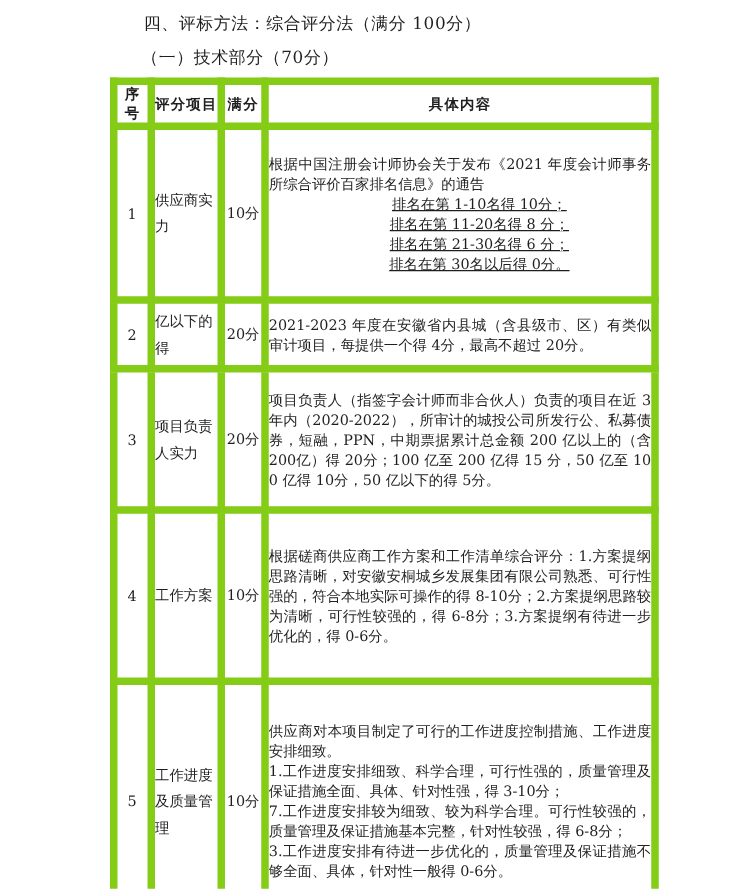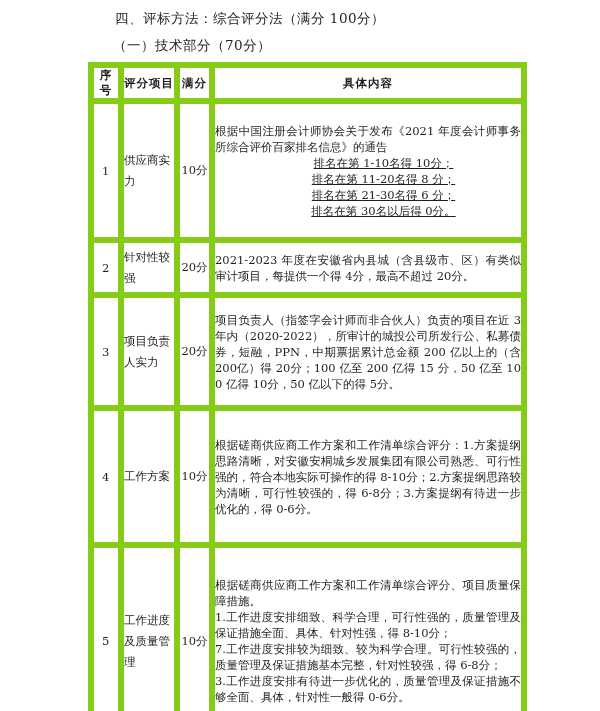--- a/index.html
+++ b/index.html
@@ -120,21 +120,21 @@
           <div class="line">根据中国注册会计师协会关于发布《2021 年度会计师事务所综合评价百家排名信息》的通告</div>
           <div class="line indent">排名在第 1-10名得 10分；</div>
           <div class="line indent">排名在第 11-20名得 8 分；</div>
           <div class="line indent">排名在第 21-30名得 6 分；</div>
           <div class="line indent">排名在第 30名以后得 0分。</div>
         </td>
       </tr>
 
       <tr class="row-h2">
         <td class="cell-center">2</td>
-        <td class="cell-item">针对性较强</td>
+        <td class="cell-item">亿以下的得</td>
         <td class="cell-score">20分</td>
         <td class="cell-content">
           <div class="line">2021-2023 年度在安徽省内县城（含县级市、区）有类似审计项目，每提供一个得 4分，最高不超过 20分。</div>
         </td>
       </tr>
 
       <tr class="row-h3">
         <td class="cell-center">3</td>
         <td class="cell-item">项目负责人实力</td>
         <td class="cell-score">20分</td>
@@ -150,22 +150,22 @@
         <td class="cell-content">
           <div class="line">根据磋商供应商工作方案和工作清单综合评分：1.方案提纲思路清晰，对安徽安桐城乡发展集团有限公司熟悉、可行性强的，符合本地实际可操作的得 8-10分；2.方案提纲思路较为清晰，可行性较强的，得 6-8分；3.方案提纲有待进一步优化的，得 0-6分。</div>
         </td>
       </tr>
 
       <tr class="row-h5">
         <td class="cell-center">5</td>
         <td class="cell-item">工作进度及质量管理</td>
         <td class="cell-score">10分</td>
         <td class="cell-content">
-          <div class="line">根据磋商供应商工作方案和工作清单综合评分、项目质量保障措施。</div>
-          <div class="line">1.工作进度安排细致、科学合理，可行性强的，质量管理及保证措施全面、具体、针对性强，得 8-10分；</div>
+          <div class="line">供应商对本项目制定了可行的工作进度控制措施、工作进度安排细致。</div>
+          <div class="line">1.工作进度安排细致、科学合理，可行性强的，质量管理及保证措施全面、具体、针对性强，得 3-10分；</div>
           <div class="line">7.工作进度安排较为细致、较为科学合理。可行性较强的，质量管理及保证措施基本完整，针对性较强，得 6-8分；</div>
           <div class="line">3.工作进度安排有待进一步优化的，质量管理及保证措施不够全面、具体，针对性一般得 0-6分。</div>
         </td>
       </tr>
 
     </tbody>
   </table>
 </div>
 
 </body></html>

